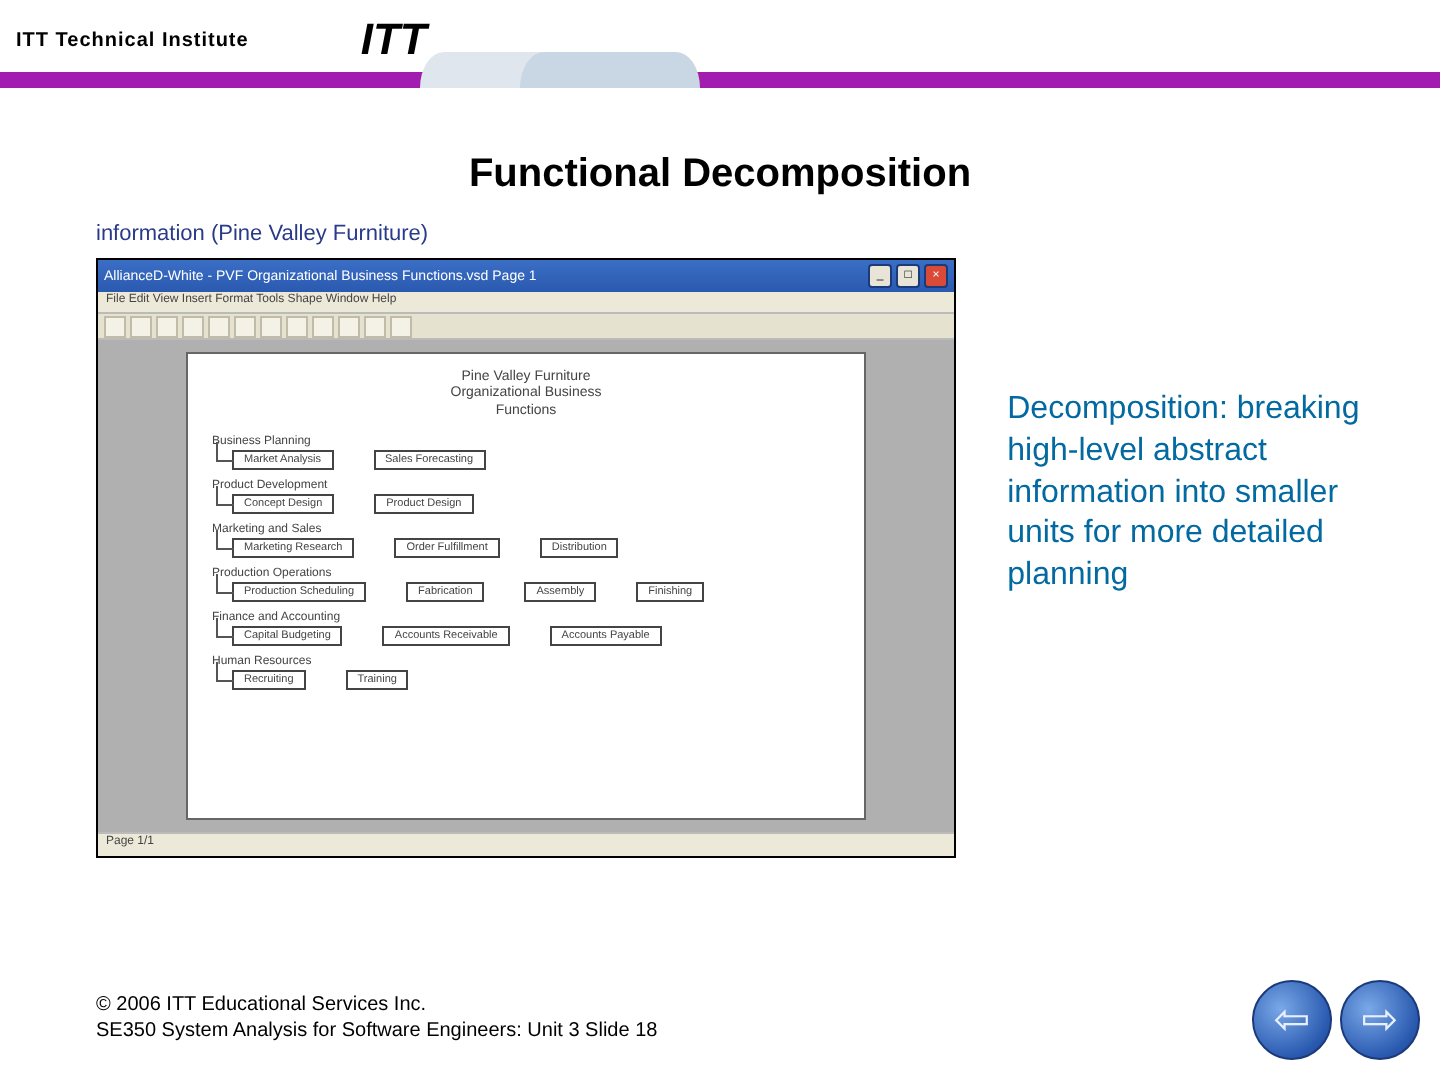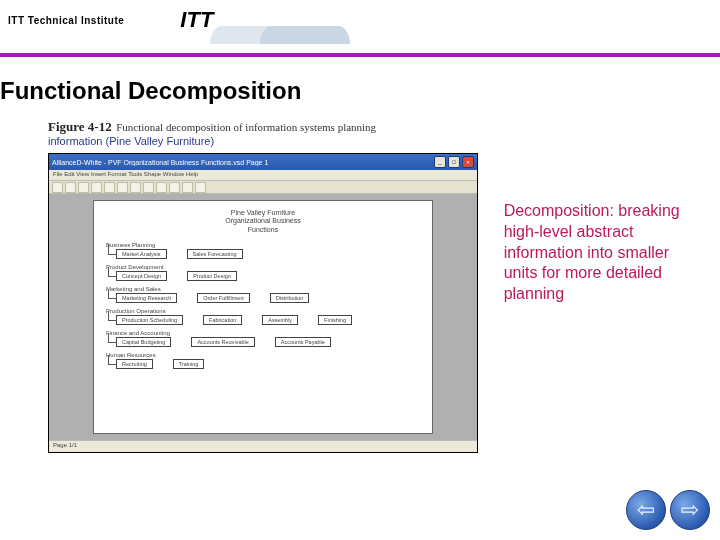--- a/index.html
+++ b/index.html
@@ -5,23 +5,23 @@
   * { box-sizing: border-box; margin: 0; padding: 0; }
   body {
     width: 720px;
     height: 540px;
     font-family: Arial, sans-serif;
     background: #fff;
     position: relative;
     overflow: hidden;
   }
   .header {
-    height: 57px;
+    height: 44px;
     position: relative;
-    border-bottom: 4px solid #a21caf;
+    border-bottom: 8px solid #a21caf;
   }
   .logo-block {
     position: absolute;
     left: 8px;
     top: 4px;
     height: 32px;
     display: flex;
     align-items: center;
     gap: 8px;
   }
@@ -49,23 +49,24 @@
     position: absolute;
     height: 18px;
     width: 90px;
     background: #f0f0f0;
     border-top-left-radius: 12px 18px;
     border-top-right-radius: 12px 18px;
   }
   .tab1 { left: 0; background: #dfe6ee; }
   .tab2 { left: 50px; background: #c9d6e3; }
   .title {
-    font-size: 24px;
+    text-align: center;
+    font-size: 20px;
     font-weight: bold;
-    margin-top: 20px;
+    margin-top: 32px;
     margin-bottom: 12px;
   }
   .content {
     display: flex;
     padding: 0 30px 0 48px;
     gap: 24px;
   }
   .figure-col {
     width: 440px;
   }
@@ -206,21 +207,21 @@
     background: #ece9d8;
     border-top: 1px solid #bbb;
     font-size: 6px;
     padding: 1px 4px;
     color: #444;
   }
   .side-text {
     width: 190px;
     font-size: 16px;
     line-height: 1.3;
-    color: #be185d;
+    color: #0369a1;
     margin-top: 84px;
   }
   .footer {
     position: absolute;
     left: 48px;
     bottom: 18px;
     font-size: 10px;
     line-height: 1.3;
   }
   .nav-btns {
@@ -255,24 +256,20 @@
   <div class="header-tabs">
     <div class="tab tab1"></div>
     <div class="tab tab2"></div>
   </div>
 </div>
 
 <h1 class="title">Functional Decomposition</h1>
 
 <div class="content">
   <div class="figure-col">
-    <div>
-      <span class="fig-label">Figure 4-12</span>
-      <span class="fig-title">Functional decomposition of information systems planning</span>
-    </div>
     <div class="fig-subtitle">information (Pine Valley Furniture)</div>
 
     <div class="app-window">
       <div class="titlebar">
         <span class="titlebar-text">AllianceD-White - PVF Organizational Business Functions.vsd Page 1</span>
         <div class="titlebar-btns">
           <div class="tbn">_</div>
           <div class="tbn">□</div>
           <div class="tbn close">×</div>
         </div>
@@ -350,20 +347,22 @@
         </div>
       </div>
       <div class="statusbar">Page 1/1</div>
     </div>
   </div>
 
   <div class="side-text">Decomposition: breaking high-level abstract information into smaller units for more detailed planning</div>
 </div>
 
 <div class="footer">
+  <div>© 2006 ITT Educational Services Inc.</div>
+  <div>SE350 System Analysis for Software Engineers: Unit 3 Slide 18</div>
 </div>
 
 <div class="nav-btns">
   <div class="nav-btn">
     <span>⇦</span>
   </div>
   <div class="nav-btn">
     <span>⇨</span>
   </div>
 </div>

